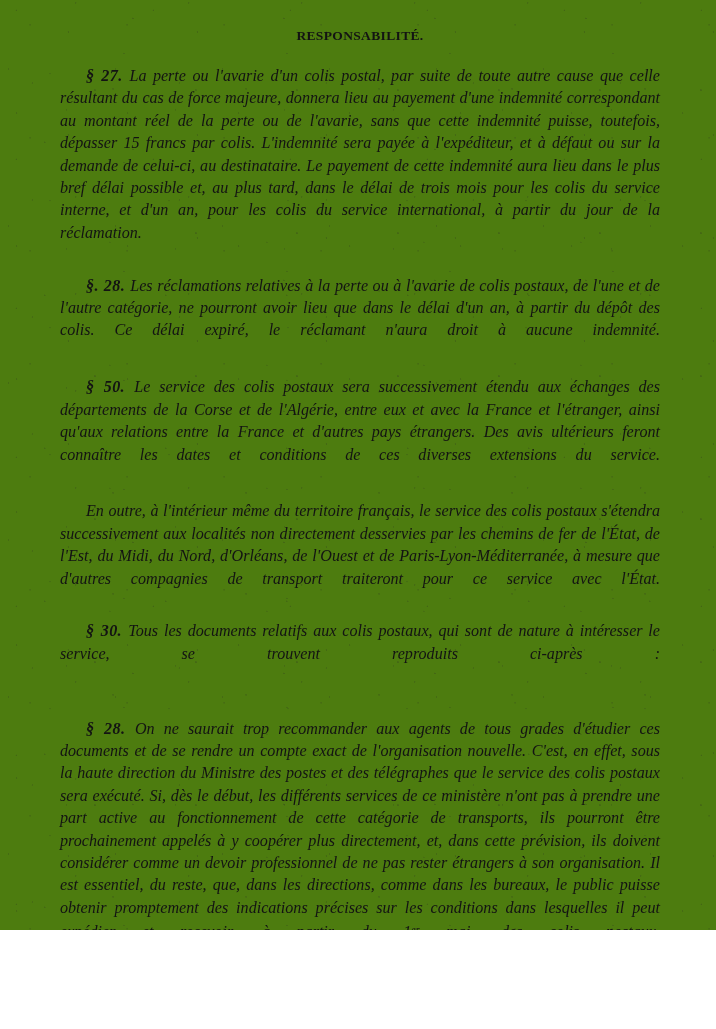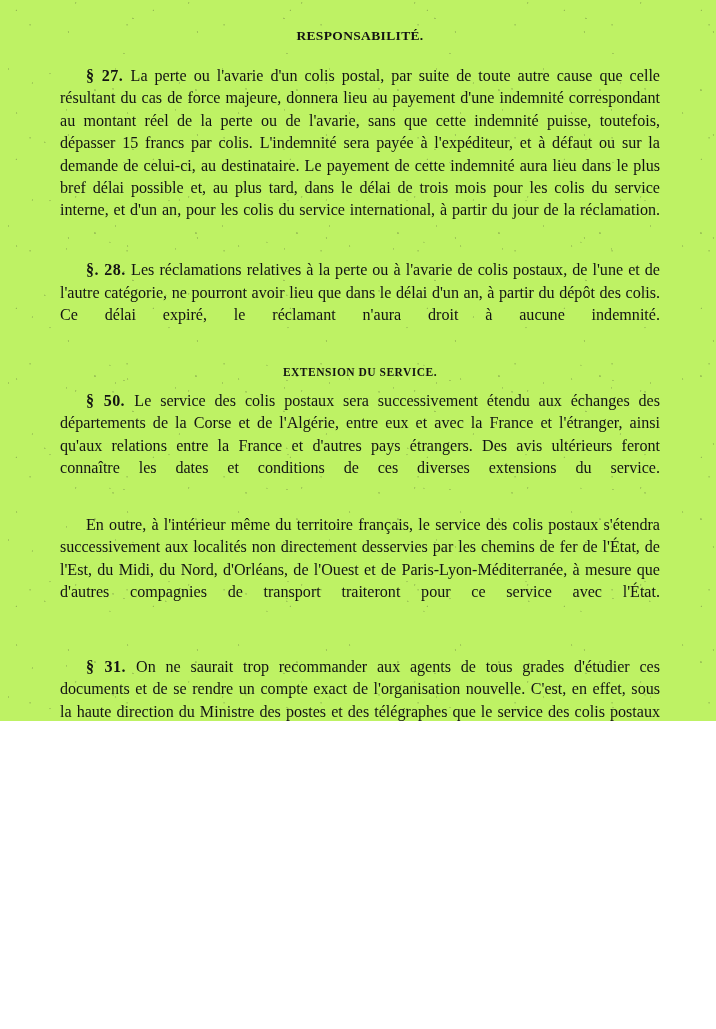--- a/index.html
+++ b/index.html
@@ -76,25 +76,26 @@
   
   .para {
     margin: 0 0 0 0;
     font-size: 16.1px;
     line-height: 22.4px;
     text-align: justify;
     text-indent: 26px;
     word-spacing: .5px;
     -webkit-hyphens: manual;
     hyphens: manual;
+    font-style: italic;
   }
 
   .para + .para { margin-top: 12px; }
 
-  .para.gap-before { margin-top: 15px; }
+  .para.gap-before { margin-top: 8px; }
   .para.gap-large  { margin-top: 30px; }
 
   .sec-mark {
     font-weight: bold;
     font-family: "Liberation Serif", "DejaVu Serif", serif;
   }
 
   .oldnum {
     font-family: "Liberation Serif", "DejaVu Serif", serif;
     letter-spacing: .4px;
@@ -109,49 +110,52 @@
   
   .para::after {
     content: "";
     display: inline-block;
     width: 100%;
   }
 </style>
 </head>
 <body>
 
-<div id="page" style="background: #bef264; color: rgb(19, 19, 19); width: 716px; height: 721px;">
+<div id="page" style="background: #4d7c0f; color: rgb(19, 19, 19); width: 716px; height: 930px;">
 
   <div id="grain"></div>
 
   <div id="content">
 
     <div class="doc-head">RESPONSABILITÉ.</div>
 
     <p class="para">
       <span class="sec-mark oldnum">§ 27. </span>
       <span>La perte ou l'avarie d'un colis postal, par suite de toute autre cause que celle résultant du cas de force majeure, donnera lieu au payement d'une indemnité correspondant au montant réel de la perte ou de l'avarie, sans que cette indemnité puisse, toutefois, dépasser 15 francs par colis. L'indemnité sera payée à l'expéditeur, et à défaut ou sur la demande de celui-ci, au destinataire. Le payement de cette indemnité aura lieu dans le plus bref délai possible et, au plus tard, dans le délai de trois mois pour les colis du service interne, et d'un an, pour les colis du service international, à partir du jour de la réclamation.</span>
     </p>
 
     <p class="para gap-before">
       <span class="sec-mark oldnum">§. 28. </span>
       <span>Les réclamations relatives à la perte ou à l'avarie de colis postaux, de l'une et de l'autre catégorie, ne pourront avoir lieu que dans le délai d'un an, à partir du dépôt des colis. Ce délai expiré, le réclamant n'aura droit à aucune indemnité.</span>
     </p>
 
-    <div class="section-head">EXTENSION DU SERVICE.</div>
 
     <p class="para">
       <span class="sec-mark oldnum">§ 50. </span>
       <span>Le service des colis postaux sera successivement étendu aux échanges des départements de la Corse et de l'Algérie, entre eux et avec la France et l'étranger, ainsi qu'aux relations entre la France et d'autres pays étrangers. Des avis ultérieurs feront connaître les dates et conditions de ces diverses extensions du service.</span>
     </p>
 
     <p class="para">
       <span>En outre, à l'intérieur même du territoire français, le service des colis postaux s'étendra successivement aux localités non directement desservies par les chemins de fer de l'État, de l'Est, du Midi, du Nord, d'Orléans, de l'Ouest et de Paris-Lyon-Méditerranée, à mesure que d'autres compagnies de transport traiteront pour ce service avec l'État.</span>
     </p>
 
+    <p class="para gap-before">
+      <span class="sec-mark oldnum">§ 30. </span>
+      <span>Tous les documents relatifs aux colis postaux, qui sont de nature à intéresser le service, se trouvent reproduits ci-après :</span>
+    </p>
 
     <p class="para gap-large">
-      <span class="sec-mark oldnum">§ 31. </span>
+      <span class="sec-mark oldnum">§ 28. </span>
       <span>On ne saurait trop recommander aux agents de tous grades d'étudier ces documents et de se rendre un compte exact de l'organisation nouvelle. C'est, en effet, sous la haute direction du Ministre des postes et des télégraphes que le service des colis postaux sera exécuté. Si, dès le début, les différents services de ce ministère n'ont pas à prendre une part active au fonctionnement de cette catégorie de transports, ils pourront être prochainement appelés à y coopérer plus directement, et, dans cette prévision, ils doivent considérer comme un devoir professionnel de ne pas rester étrangers à son organisation. Il est essentiel, du reste, que, dans les directions, comme dans les bureaux, le public puisse obtenir promptement des indications précises sur les conditions dans lesquelles il peut expédier et recevoir, à partir du 1</span><sup class="ord">er</sup><span> mai, des colis postaux.</span>
     </p>
 
   </div>
 </div>
 
 </body></html>

